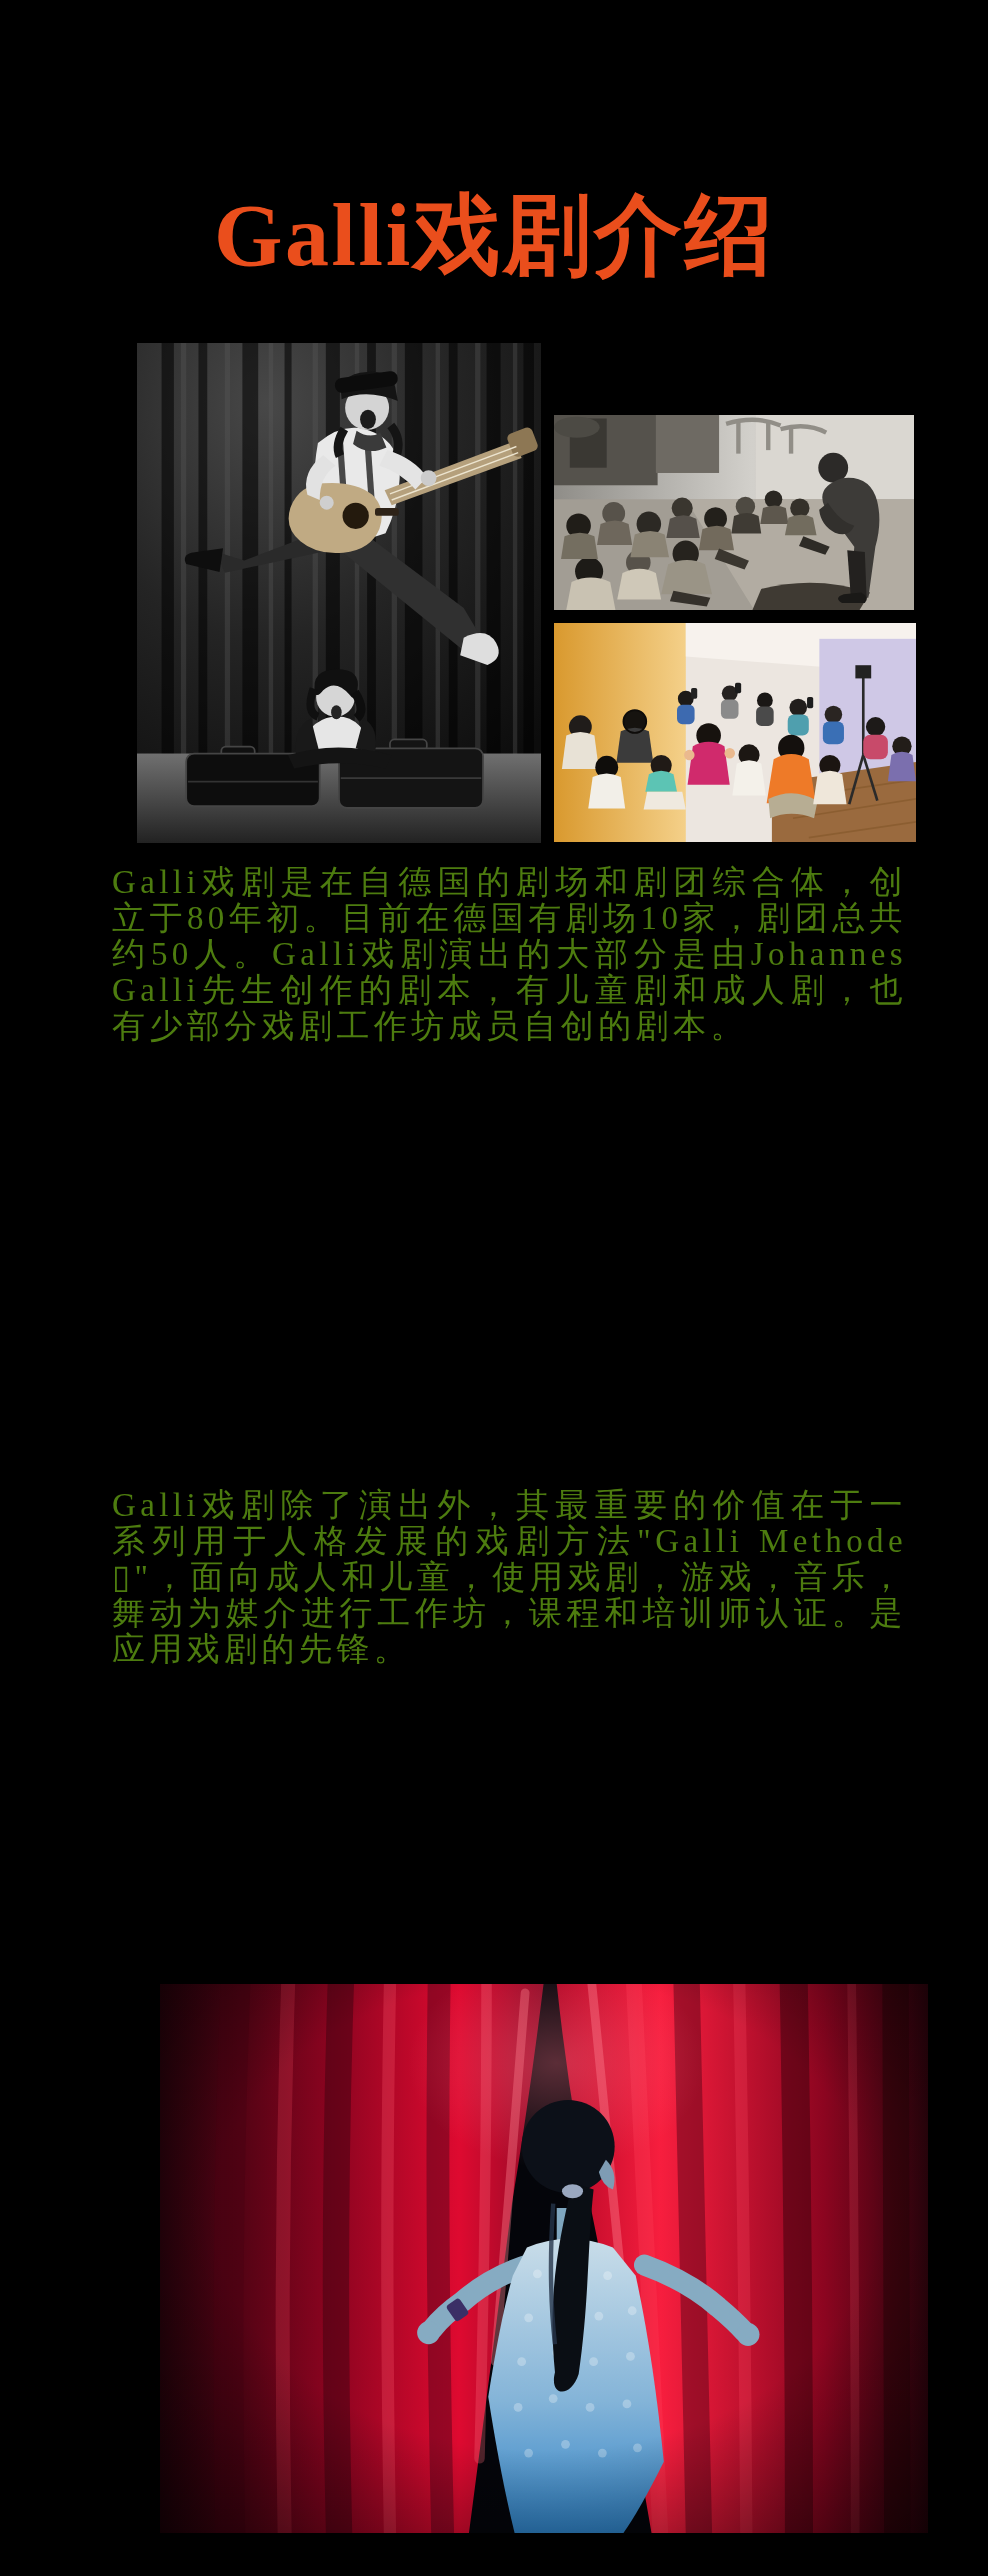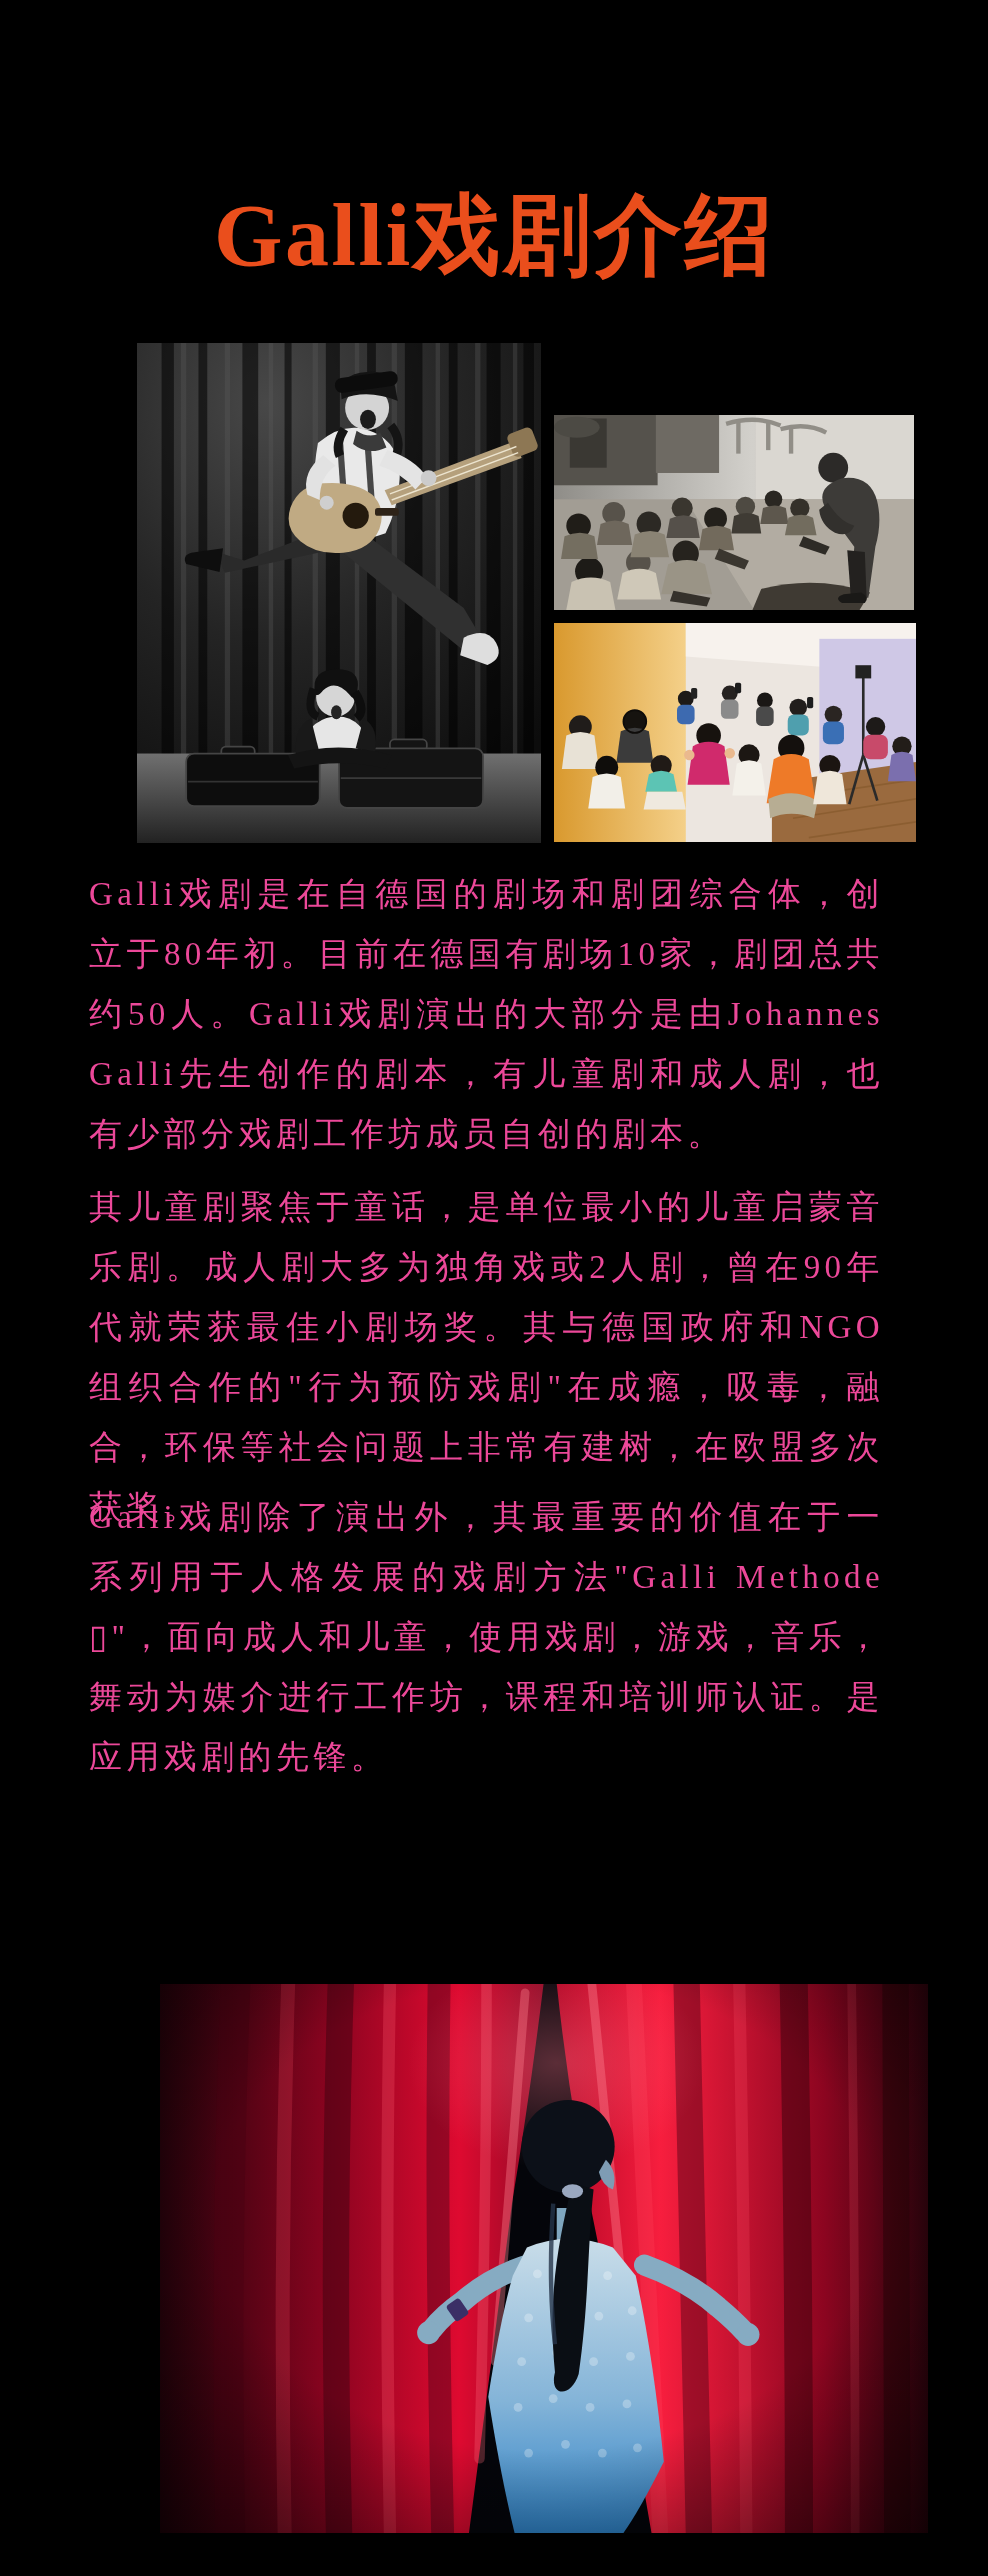--- a/index.html
+++ b/index.html
@@ -15,22 +15,22 @@
   }
   .photo {
     position:absolute; overflow:hidden; background:#070707;
   }
   .photo svg { display:block; width:100%; height:100%; }
   #photo-stage    { left:97px; top:321px;  width:404px; height:500px; }
   #photo-children { left:514px; top:393px;  width:360px; height:195px; }
   #photo-family   { left:514px; top:601px;  width:362px; height:219px; }
   #photo-curtain  { left:120px; top:1962px; width:768px; height:549px; }
   .para {
-    position:absolute; left:89px; width:795px; margin:0;
-    color:#ec4899; font-size:33px; line-height:60px; letter-spacing:4.4px;
+    position:absolute; left:112px; width:795px; margin:0;
+    color:#4d7c0f; font-size:33px; line-height:36px; letter-spacing:4.4px;
     text-align:justify; text-justify:inter-ideograph; word-break:break-all;
   }
   #para-1 { top:856px; }
   #para-2 { top:1169px; }
   #para-3 { top:1479px; }
   #para-4 { top:1745px; }
 </style>
 </head>
 <body>
 
@@ -306,21 +306,20 @@
           </g>
         <g>
             <circle cx="396" cy="140" r="11" fill="#221d19"></circle>
             <path d="M384 150 q12 -7 24 0 l4 30 l-32 0z" fill="#7b6fae"></path>
           </g>
       </g>
     </svg>
   </figure>
 
   <p class="para" id="para-1">Galli戏剧是在自德国的剧场和剧团综合体，创立于80年初。目前在德国有剧场10家，剧团总共约50人。Galli戏剧演出的大部分是由Johannes Galli先生创作的剧本，有儿童剧和成人剧，也有少部分戏剧工作坊成员自创的剧本。</p>
-  <p class="para" id="para-2">其儿童剧聚焦于童话，是单位最小的儿童启蒙音乐剧。成人剧大多为独角戏或2人剧，曾在90年代就荣获最佳小剧场奖。其与德国政府和NGO组织合作的"行为预防戏剧"在成瘾，吸毒，融合，环保等社会问题上非常有建树，在欧盟多次获奖。</p>
   <p class="para" id="para-3">Galli戏剧除了演出外，其最重要的价值在于一系列用于人格发展的戏剧方法"Galli Methode▯"，面向成人和儿童，使用戏剧，游戏，音乐，舞动为媒介进行工作坊，课程和培训师认证。是应用戏剧的先锋。</p>
 
   <figure class="photo" id="photo-curtain" aria-label="彩色照片：穿白色蕾丝裙的女孩拨开红色舞台幕布向内张望">
     <svg viewBox="0 0 875 625" preserveAspectRatio="none">
       <defs>
         <linearGradient id="curtL" x1="0" y1="0" x2="1" y2="0">
           <stop offset="0" stop-color="#23020a"></stop>
             <stop offset="0.45" stop-color="#8c0420"></stop>
           <stop offset="0.78" stop-color="#de0a30"></stop>
             <stop offset="1" stop-color="#8f0a26"></stop>

